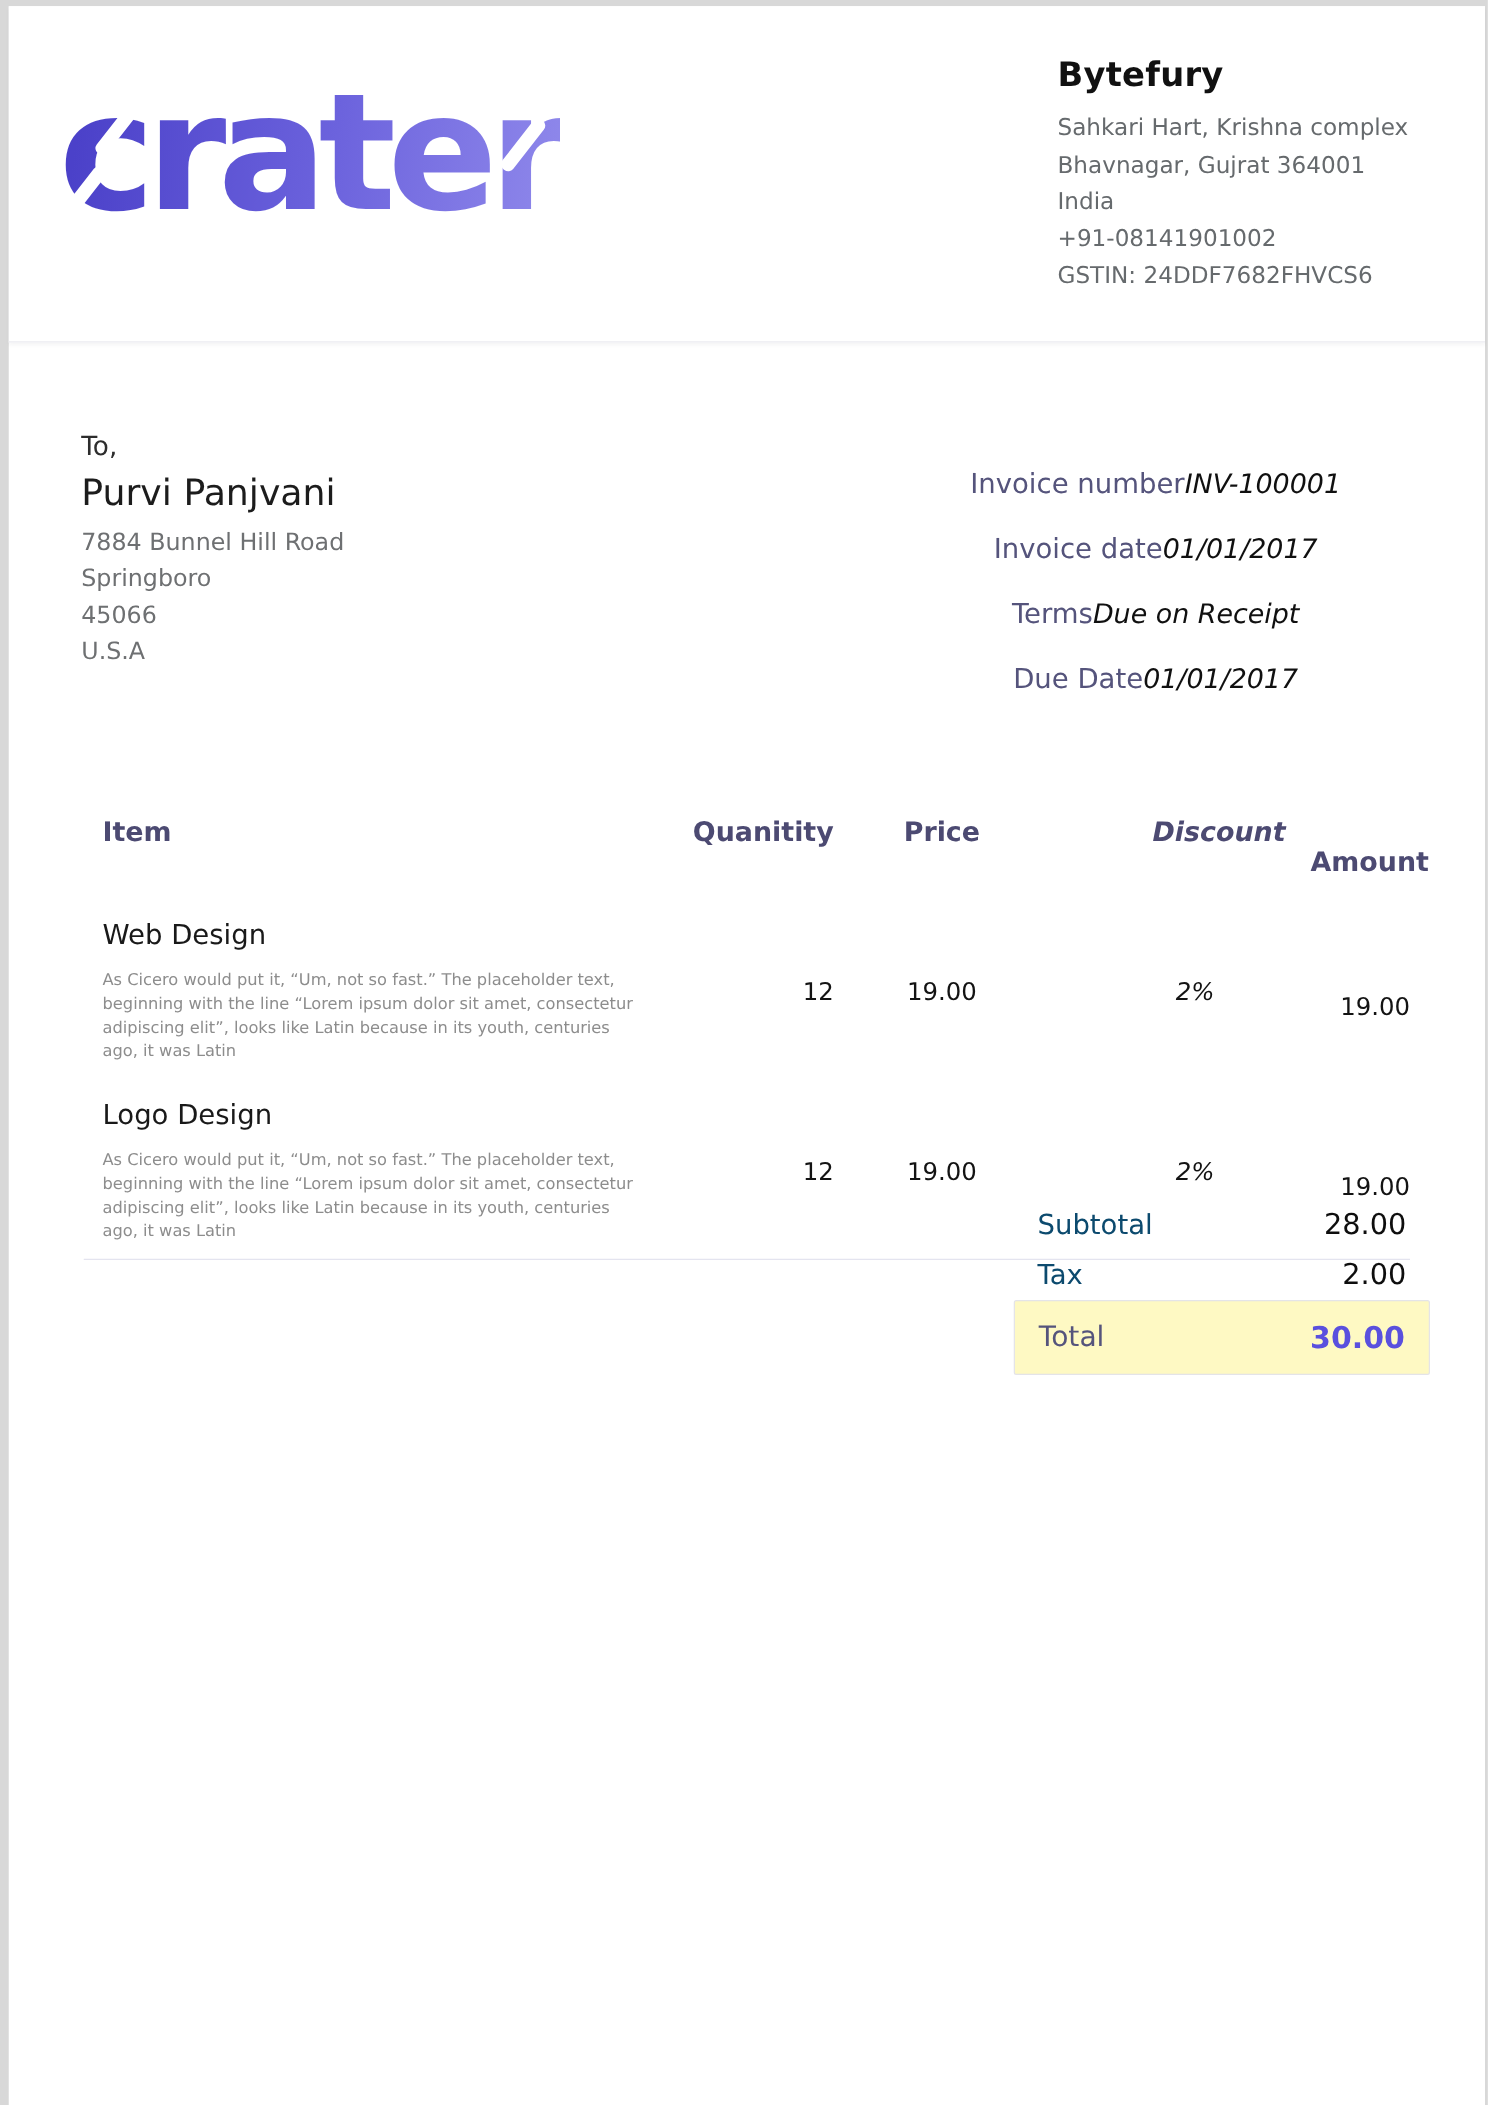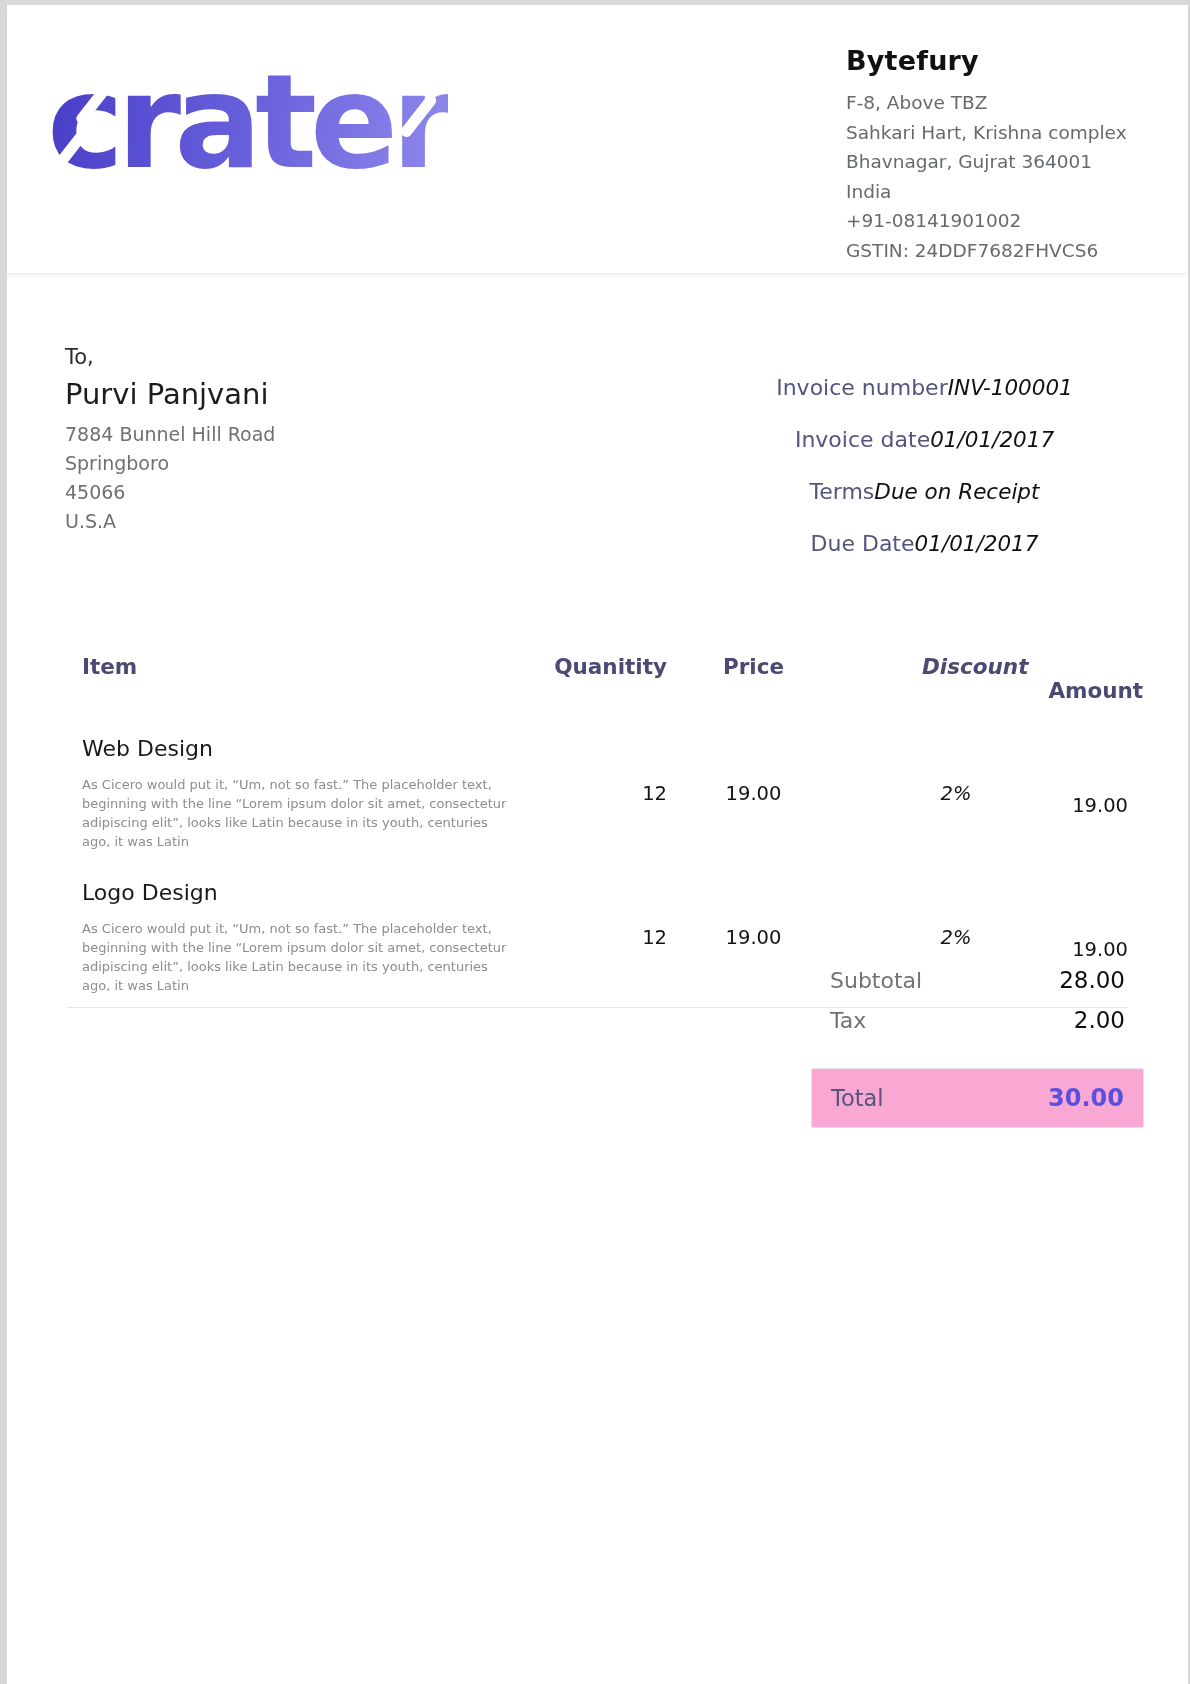--- a/index.html
+++ b/index.html
@@ -47,44 +47,43 @@
   .c-amount{flex:1 1 auto;text-align:right;margin-top:24px;}
   .item-row{margin-top:28px;align-items:center;}
   .item-name{font-size:22px;color:#191919;line-height:28px;}
   .item-desc{margin-top:12px;font-size:13px;line-height:19px;color:#8d8d8d;max-width:450px;}
   .cell-num{font-size:19.5px;color:#131313;}
   .divider{height:1px;background:#e4e4ef;margin-top:12px;}
 
   
   .totals{position:absolute;top:955px;right:44px;width:333px;box-sizing:border-box;}
   .tot-row{display:flex;justify-content:space-between;align-items:center;height:40px;padding:0 19px;}
-  .tot-label{font-size:22px;color:#737373;}
+  .tot-label{font-size:22px;color:#0c4a6e;}
   .tot-value{font-size:23px;color:#0e0e0e;font-weight:500;}
-  .total-box{margin-top:28px;height:60px;border:1px solid #e4e4e8;border-radius:2px;background:#f9a8d4;
+  .total-box{height:60px;border:1px solid #e4e4e8;border-radius:2px;background:#fef9c3;
              display:flex;justify-content:space-between;align-items:center;padding:0 19px;box-sizing:border-box;}
   .total-label{font-size:22.5px;color:#55547c;}
   .total-value{font-size:24px;font-weight:600;color:#5a50de;}
 </style>
 </head>
 <body>
 
 <div class="stage">
   <div class="paper">
 
     <div class="header">
       <div class="logo">
         <span>crater</span>
         <span class="cut cut-c"></span>
         <span class="cut cut-c2"></span>
         <span class="cut cut-r"></span>
       </div>
       <div class="company">
         <div class="company-name">Bytefury</div>
         <div class="company-address">
-          <div>F-8, Above TBZ</div>
           <div>Sahkari Hart, Krishna complex</div>
           <div>Bhavnagar, Gujrat 364001</div>
           <div>India</div>
           <div>+91-08141901002</div>
           <div>GSTIN: 24DDF7682FHVCS6</div>
         </div>
       </div>
     </div>
 
     <div class="billto">

